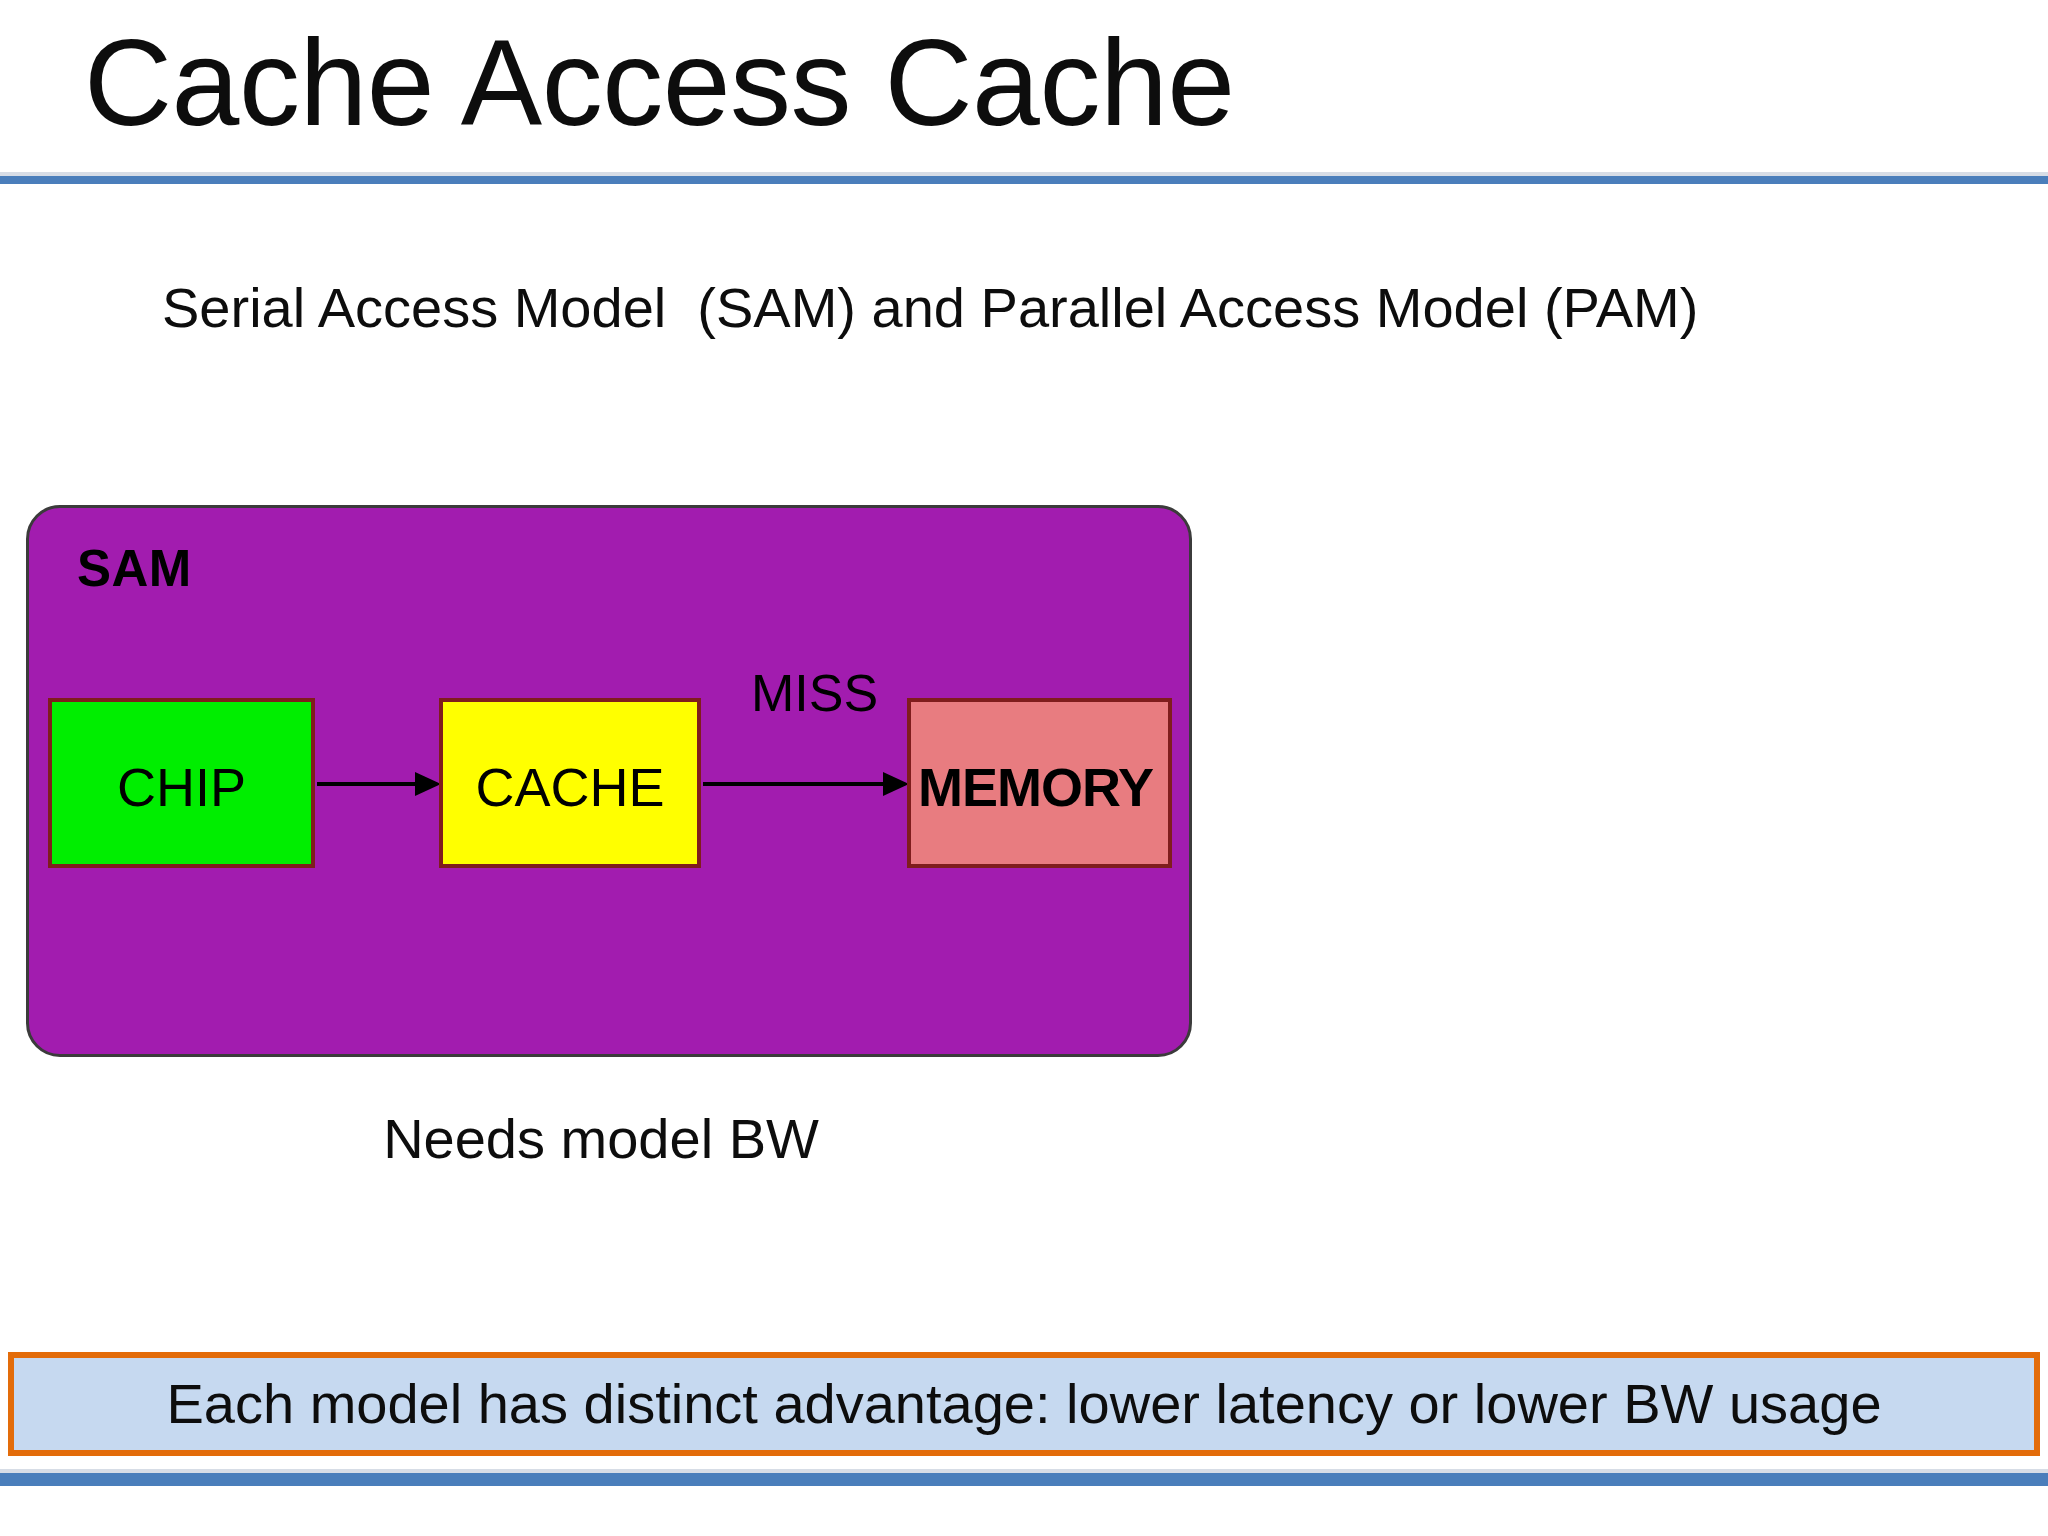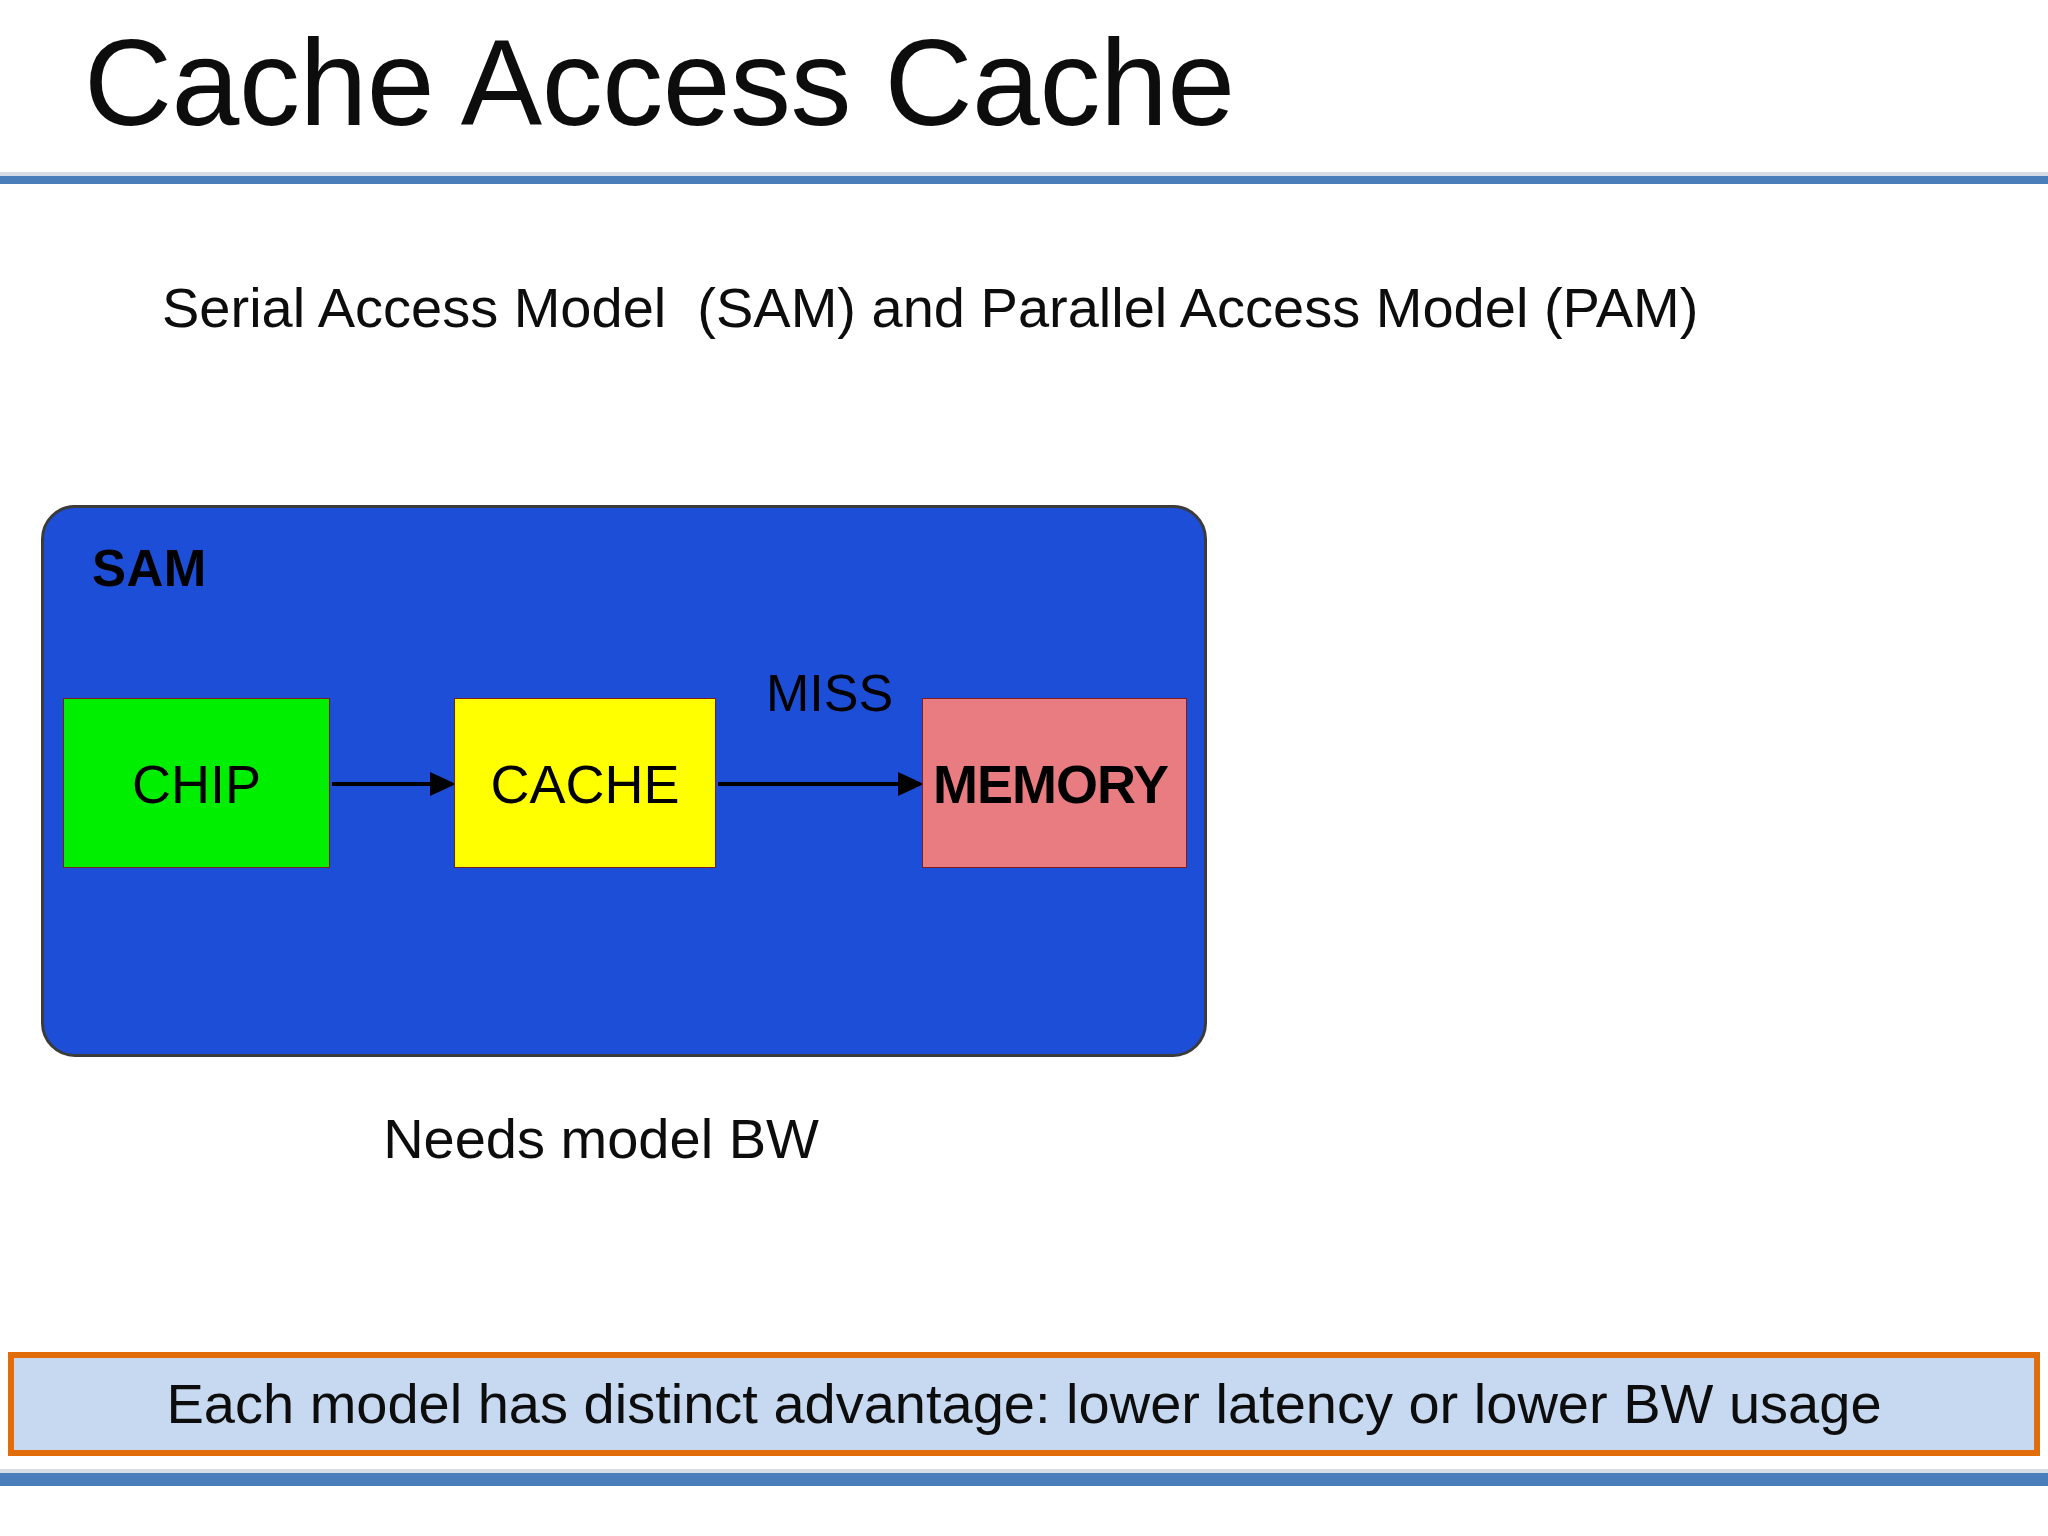--- a/index.html
+++ b/index.html
@@ -68,41 +68,40 @@
     white-space: pre;
   }
 
   
   #sam-panel {
     position: absolute;
     left: 26px;
     top: 505px;
     width: 1166px;
     height: 552px;
-    background: #1d4ed8;
+    background: #a21caf;
     border: 3px solid #3b3b3b;
     border-radius: 34px;
     box-sizing: border-box;
-    margin-left: 15px;
   }
   #sam-panel-label {
     position: absolute;
     left: 48px;
     top: 33px;
     font-size: 51px;
     font-weight: 700;
     color: #000000;
     letter-spacing: 0.5px;
     line-height: 56px;
   }
 
   
   .flow-box {
     position: absolute;
-    border: 1px solid #7f1d1d;
+    border: 4px solid #7f1d1d;
     box-sizing: border-box;
     font-size: 54px;
     color: #000000;
     text-align: center;
     line-height: 170px;
     white-space: nowrap;
   }
   #box-chip {
     left: 19px;
     top: 190px;

